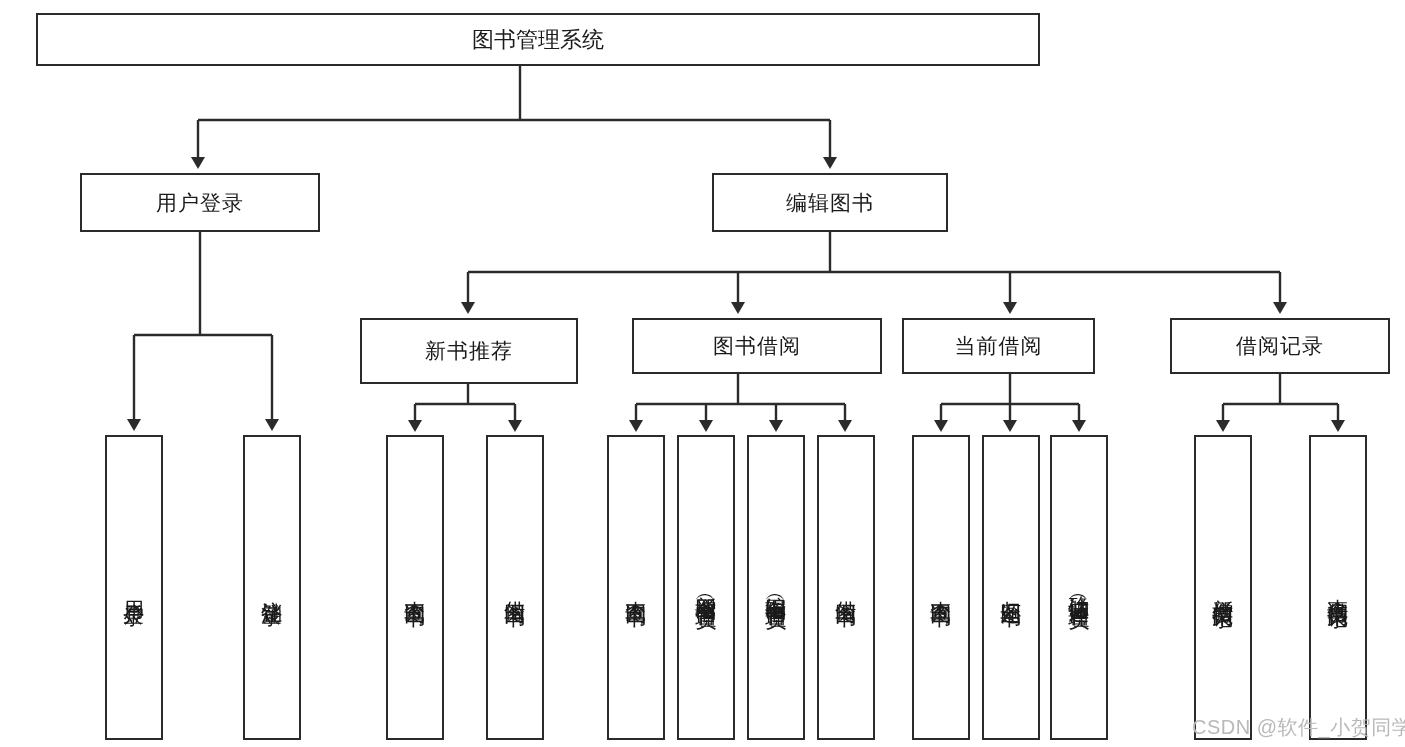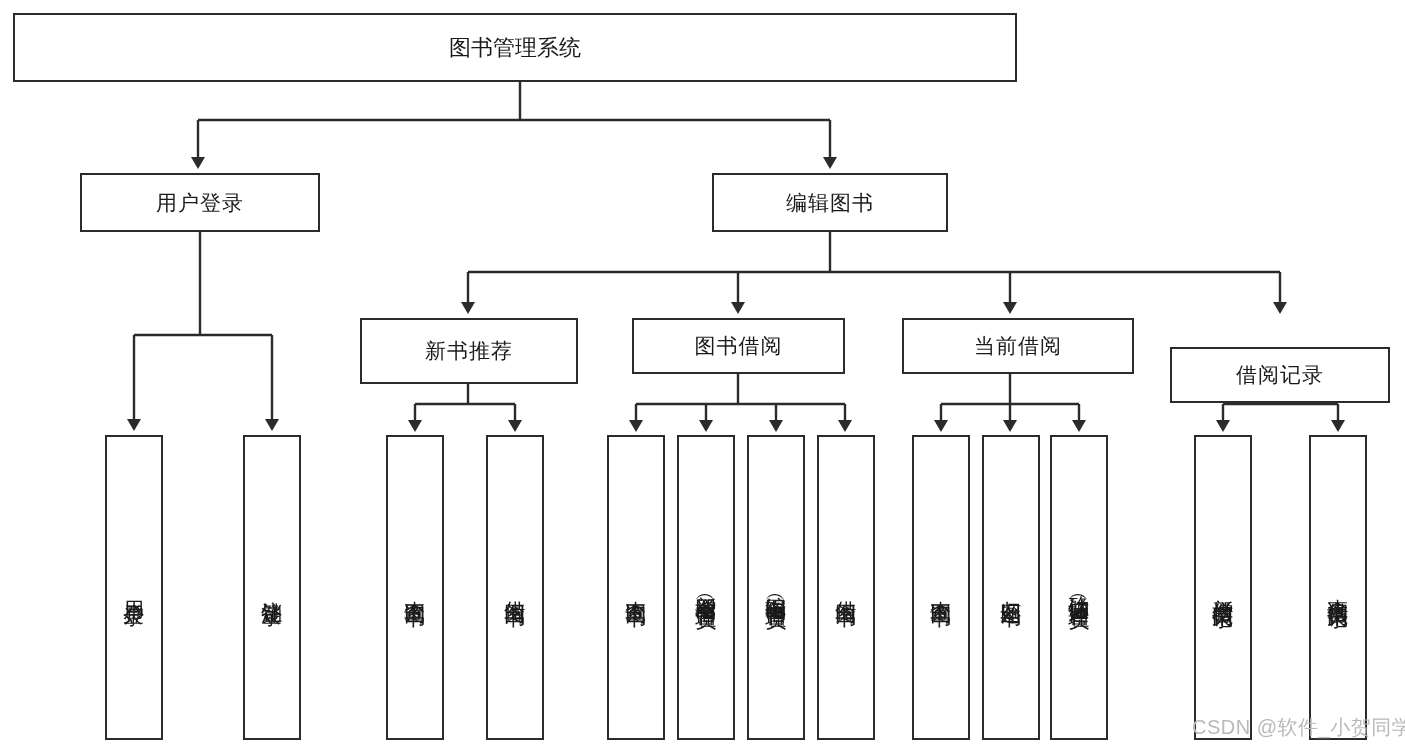--- a/index.html
+++ b/index.html
@@ -124,45 +124,45 @@
     <path class="wire" d="M941,404 L941,421" marker-end="url(#arrow)"></path>
     <path class="wire" d="M1010,404 L1010,421" marker-end="url(#arrow)"></path>
     <path class="wire" d="M1079,404 L1079,421" marker-end="url(#arrow)"></path>
 
     <path class="wire" d="M1280,374 L1280,404"></path>
     <path class="wire" d="M1223,404 L1338,404"></path>
     <path class="wire" d="M1223,404 L1223,421" marker-end="url(#arrow)"></path>
     <path class="wire" d="M1338,404 L1338,421" marker-end="url(#arrow)"></path>
   </svg>
 
-  <div class="node root" style="left:13px; top:13px; width:1004px; height:69px;">
+  <div class="node root" style="left:36px; top:13px; width:1004px; height:53px;">
     <span>图书管理系统</span>
   </div>
 
   <div class="node horiz" style="left:80px; top:173px; width:240px; height:59px;">
     <span>用户登录</span>
   </div>
 
   <div class="node horiz" style="left:712px; top:173px; width:236px; height:59px;">
     <span>编辑图书</span>
   </div>
 
   <div class="node horiz" style="left:360px; top:318px; width:218px; height:66px;">
     <span>新书推荐</span>
   </div>
 
-  <div class="node horiz" style="left:632px; top:318px; width:213px; height:56px;">
+  <div class="node horiz" style="left:632px; top:318px; width:250px; height:56px;">
     <span>图书借阅</span>
   </div>
 
-  <div class="node horiz" style="left:902px; top:318px; width:232px; height:56px;">
+  <div class="node horiz" style="left:902px; top:318px; width:193px; height:56px;">
     <span>当前借阅</span>
   </div>
 
-  <div class="node horiz" style="left:1170px; top:318px; width:220px; height:56px;margin-top:29px;">
+  <div class="node horiz" style="left:1170px; top:318px; width:220px; height:56px;">
     <span>借阅记录</span>
   </div>
 
   <div class="leaf" style="left:105px; top:435px; width:58px; height:305px;">
     <span class="vtext">用户登录</span>
   </div>
 
   <div class="leaf" style="left:243px; top:435px; width:58px; height:305px;">
     <span class="vtext">注销登录</span>
   </div>

